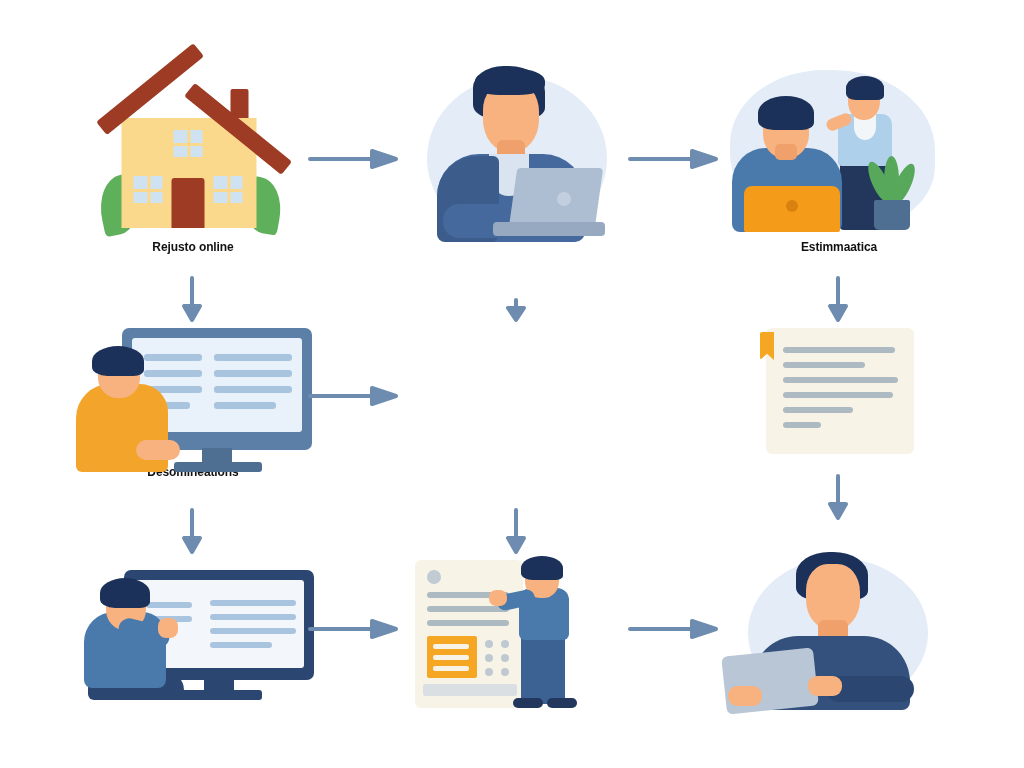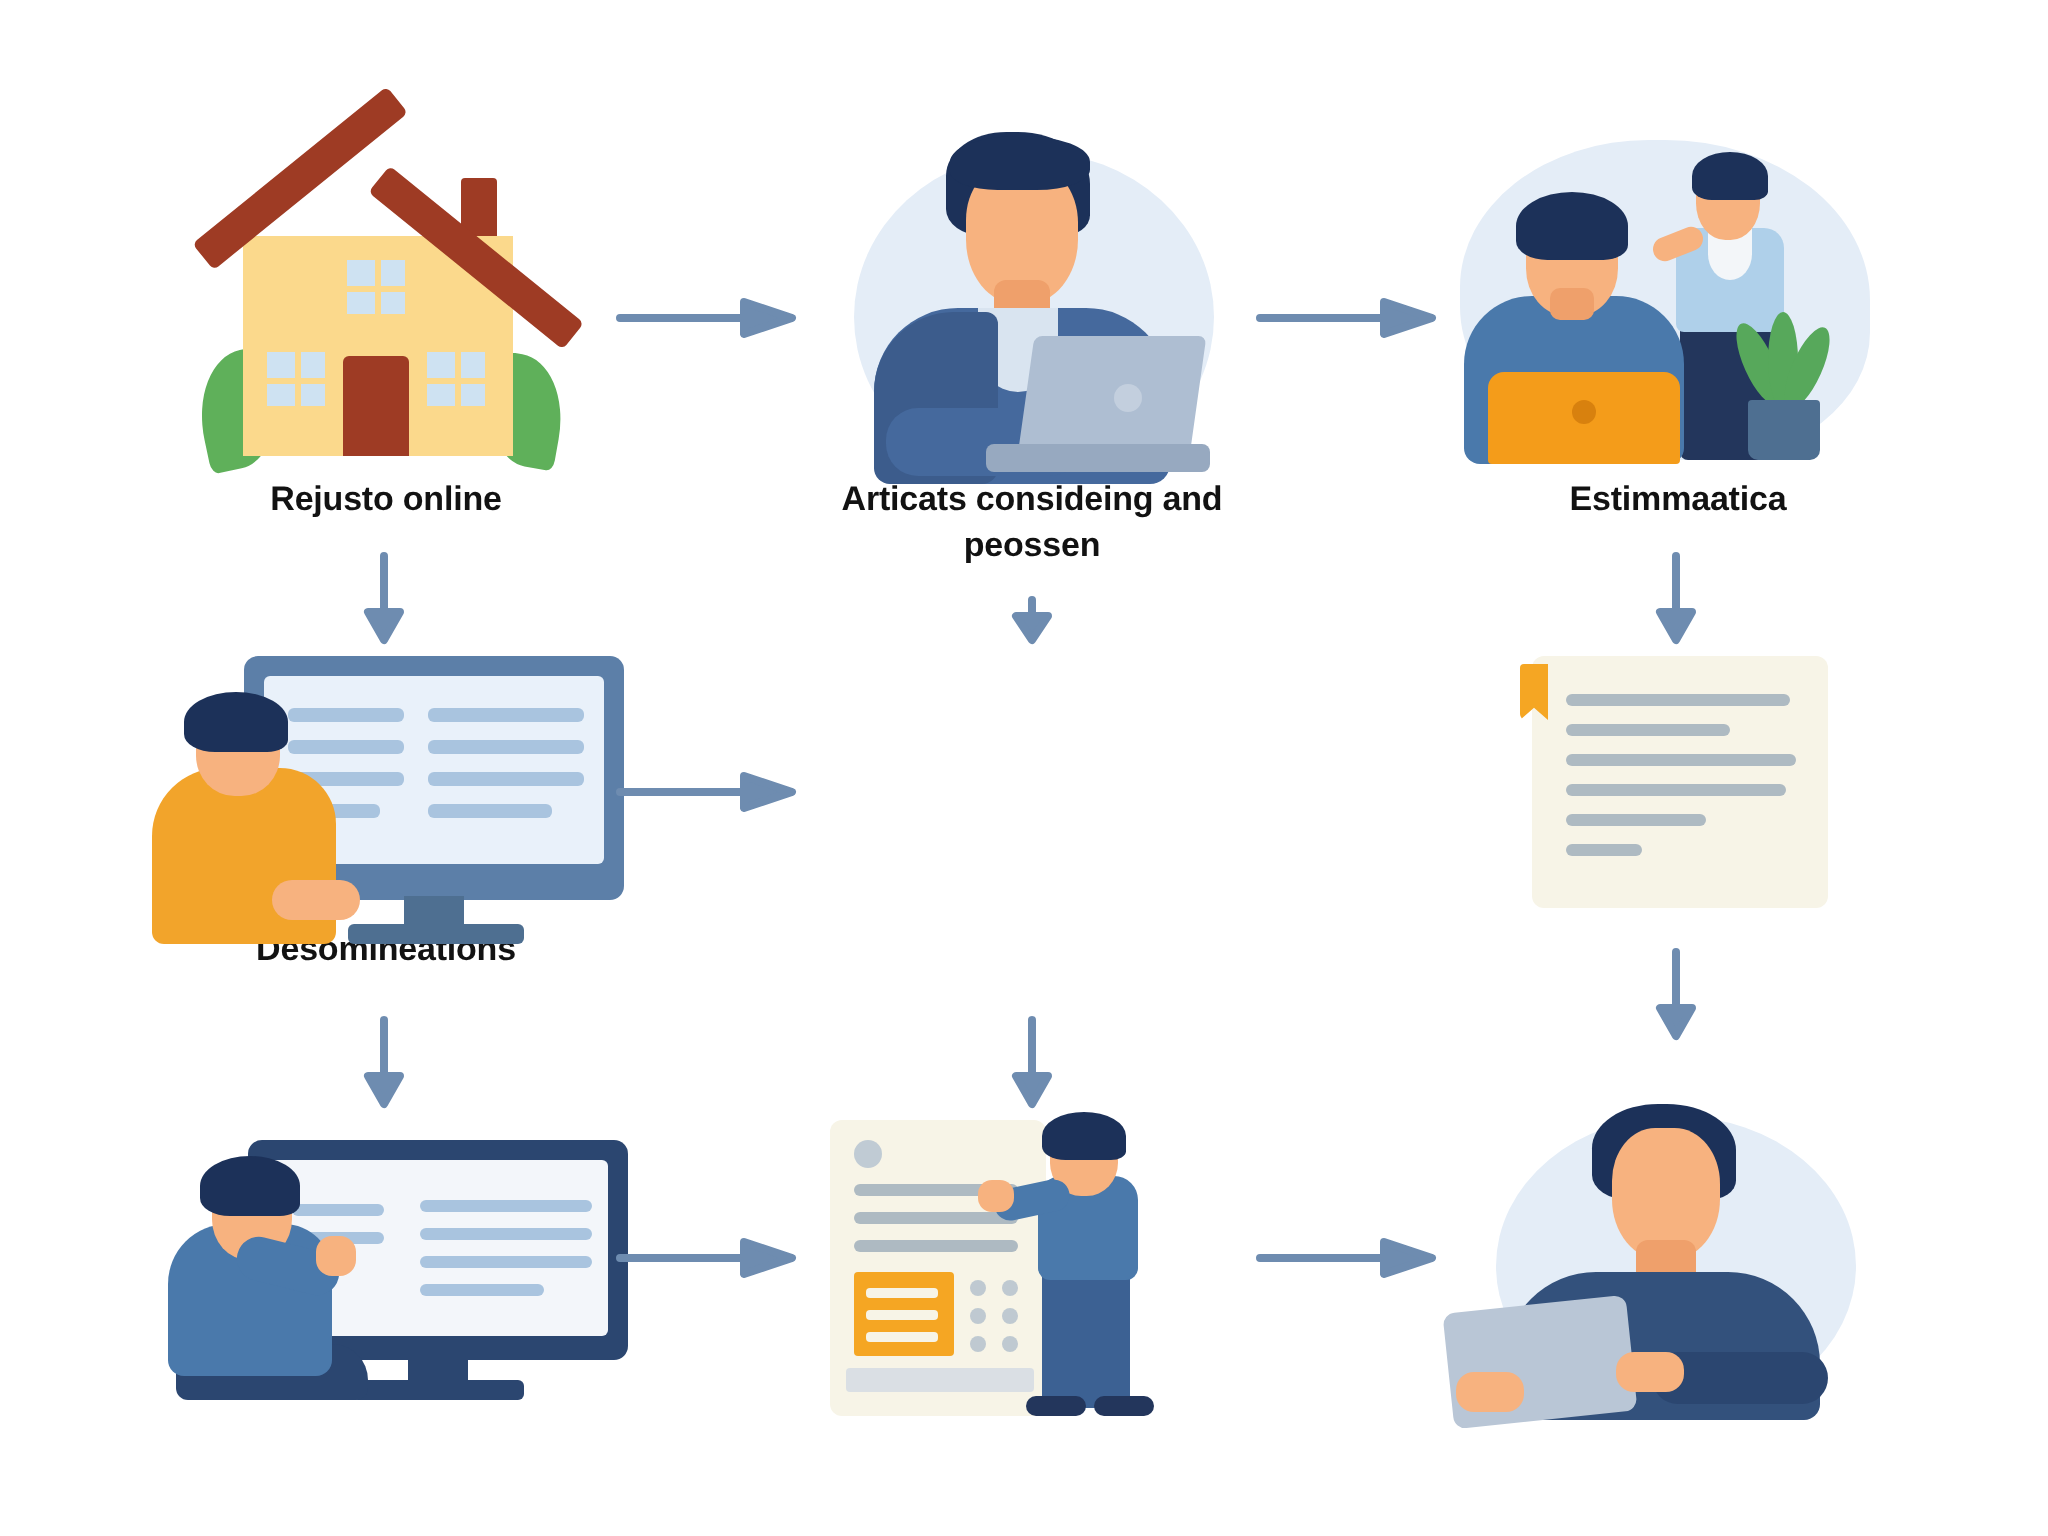--- a/index.html
+++ b/index.html
@@ -29,21 +29,21 @@
     align-items: center;
     justify-content: flex-start;
   }
   .art {
     position: relative;
     width: 100%;
     height: 175px;
   }
   .cell-label {
     text-align: center;
-    font-size: 17px;
+    font-size: 12px;
     font-weight: bold;
     color: #121212;
     line-height: 1.35;
     letter-spacing: -0.1px;
     width: 260px;
     margin-top: 6px;
   }
 
   
   .col1 { left: 62px;  width: 262px; }
@@ -141,21 +141,20 @@
       <div class="neck" style="left:112px;top:82px;width:28px;height:26px;border-radius:6px;"></div>
       <div class="torso" style="left:52px;top:96px;width:148px;height:88px;background:#45699D;border-radius:42px 42px 10px 10px;"></div>
       <div class="shape" style="left:104px;top:96px;width:40px;height:42px;background:#D9E4F0;border-radius:0 0 50% 50%;"></div>
       <div class="shape" style="left:52px;top:98px;width:62px;height:86px;background:#3C5C8C;border-radius:40px 6px 8px 8px;"></div>
       <div class="shape" style="left:58px;top:146px;width:98px;height:34px;background:#45699D;border-radius:16px;"></div>
       <div class="face" style="left:130px;top:148px;width:42px;height:26px;border-radius:12px;"></div>
       <div class="shape" style="left:128px;top:110px;width:86px;height:60px;background:#AEBED2;border-radius:4px;transform:skewX(-8deg);"></div>
       <div class="shape" style="left:108px;top:164px;width:112px;height:14px;background:#97A9C0;border-radius:4px;"></div>
       <div class="shape" style="left:172px;top:134px;width:14px;height:14px;background:#C3CFDE;border-radius:50%;"></div>
     </div>
-    <div class="cell-label">Articats consideing and peossen</div>
   </div>
 
   <div class="cell col3 row1">
     <div class="art">
       <div class="blob" style="left:22px;top:12px;width:205px;height:160px;border-radius:46% 50% 40% 48%;"></div>
 
       <div class="shape" style="left:132px;top:100px;width:50px;height:72px;background:#23365C;border-radius:6px 6px 4px 4px;"></div>
       <div class="shape" style="left:130px;top:56px;width:54px;height:52px;background:#AFD0EA;border-radius:10px 10px 4px 4px;"></div>
       <div class="shape" style="left:146px;top:56px;width:22px;height:26px;background:#F3F6F9;border-radius:0 0 50% 50%;"></div>
       <div class="face" style="left:140px;top:22px;width:32px;height:40px;border-radius:38% 40% 46% 46%;"></div>

